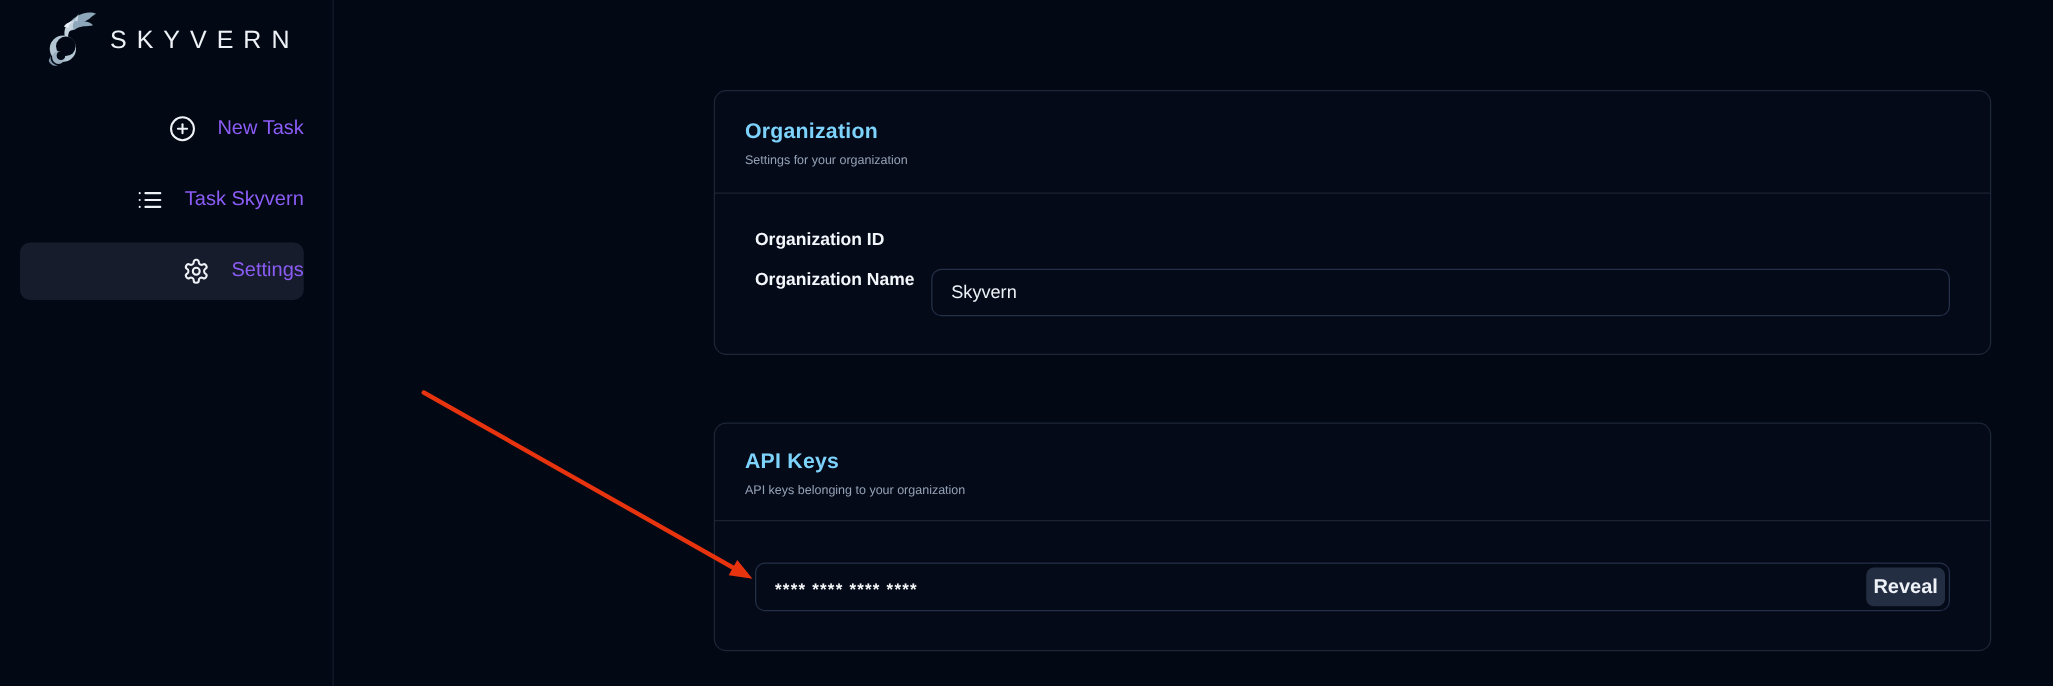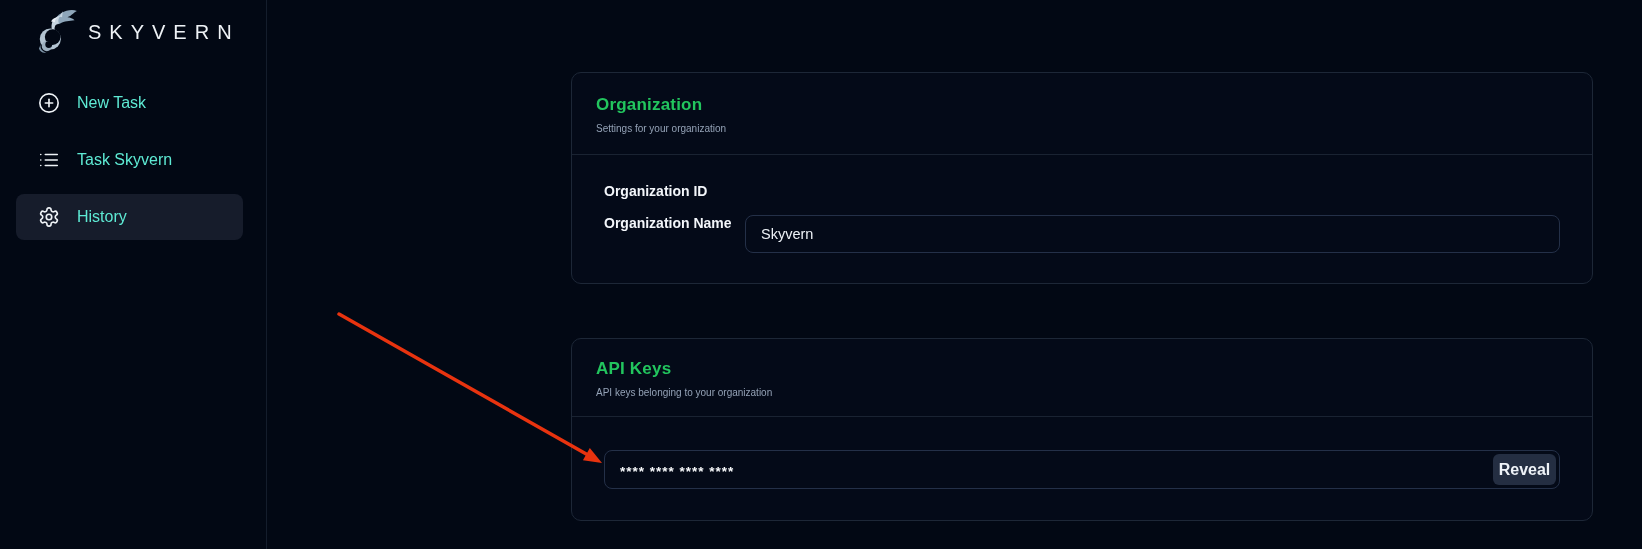--- a/index.html
+++ b/index.html
@@ -22,38 +22,38 @@
     padding-top:6px;
   }
   .logo-row{display:flex;align-items:center;gap:8px;padding-left:30px;height:52px;cursor:pointer;}
   .logo-mark{width:50px;height:52px;flex:0 0 auto;}
   .logo-text{
     font-size:20px;letter-spacing:8px;font-weight:500;color:#eef2f6;white-space:nowrap;
   }
   .nav{margin-top:22px;display:flex;flex-direction:column;gap:11px;padding-left:16px;}
   .nav-item{
     display:flex;align-items:center;height:46px;width:227px;border-radius:8px;
-    padding-left:22px;gap:17px;cursor:pointer;color:#5eead4;
+    padding-left:22px;gap:17px;cursor:pointer;color:#8b5cf6;justify-content:flex-end;
   }
   .nav-item.active{background:var(--active-item-bg);}
   .nav-item .nicon{width:22px;height:22px;flex:0 0 auto;color:#eef2f6;}
   .nav-label{font-size:16px;}
   
   .main{position:absolute;left:267px;top:0;width:1375px;height:549px;}
   .content{position:absolute;left:304px;top:0;width:1022px;}
   .card{
     background:var(--card-bg);
     border:1px solid var(--card-border);
     border-radius:10px;
     width:100%;
   }
   .card.org{margin-top:72px;}
   .card.api{margin-top:54px;}
   .card-header{padding:22px 24px 20px 24px;border-bottom:1px solid var(--divider);}
-  .card-title{font-size:17px;font-weight:700;color:#22c55e;letter-spacing:.2px;}
+  .card-title{font-size:17px;font-weight:700;color:#7dd3fc;letter-spacing:.2px;}
   .card-subtitle{margin-top:8px;font-size:10px;color:var(--text-muted);}
   .card-body{padding:28px 32px 30px 32px;display:flex;flex-direction:column;gap:16px;}
   .field-row{display:flex;align-items:flex-start;}
   .field-label{width:141px;flex:0 0 auto;font-size:14px;font-weight:600;color:#f3f6fa;}
   .text-input{
     flex:1;height:38px;background:transparent;border:1px solid var(--input-border);
     border-radius:8px;padding:0 15px;font-family:inherit;font-size:14.5px;color:#edf1f6;outline:none;
   }
   .card.api .card-header{padding:20px 24px 18px 24px;}
   .card.api .card-body{padding:33px 32px 31px 32px;}
@@ -112,21 +112,21 @@
           <line x1="3" y1="12" x2="3.01" y2="12"></line>
           <line x1="3" y1="18" x2="3.01" y2="18"></line>
       </svg>
       <span class="nav-label">Task Skyvern</span>
     </div>
     <div class="nav-item active">
       <svg class="nicon" viewBox="0 0 24 24" fill="none" stroke="currentColor" stroke-width="1.8" stroke-linecap="round" stroke-linejoin="round">
         <path d="M12.22 2h-.44a2 2 0 0 0-2 2v.18a2 2 0 0 1-1 1.73l-.43.25a2 2 0 0 1-2 0l-.15-.08a2 2 0 0 0-2.73.73l-.22.38a2 2 0 0 0 .73 2.73l.15.1a2 2 0 0 1 1 1.72v.51a2 2 0 0 1-1 1.74l-.15.09a2 2 0 0 0-.73 2.73l.22.38a2 2 0 0 0 2.73.73l.15-.08a2 2 0 0 1 2 0l.43.25a2 2 0 0 1 1 1.73V20a2 2 0 0 0 2 2h.44a2 2 0 0 0 2-2v-.18a2 2 0 0 1 1-1.73l.43-.25a2 2 0 0 1 2 0l.15.08a2 2 0 0 0 2.73-.73l.22-.39a2 2 0 0 0-.73-2.73l-.15-.08a2 2 0 0 1-1-1.74v-.5a2 2 0 0 1 1-1.74l.15-.09a2 2 0 0 0 .73-2.73l-.22-.38a2 2 0 0 0-2.73-.73l-.15.08a2 2 0 0 1-2 0l-.43-.25a2 2 0 0 1-1-1.73V4a2 2 0 0 0-2-2z"></path>
         <circle cx="12" cy="12" r="3"></circle>
       </svg>
-      <span class="nav-label">History</span>
+      <span class="nav-label">Settings</span>
     </div>
   </nav>
 </aside>
 
 <main class="main">
   <div class="content">
 
     <section class="card org">
       <div class="card-header">
         <div class="card-title">Organization</div>

